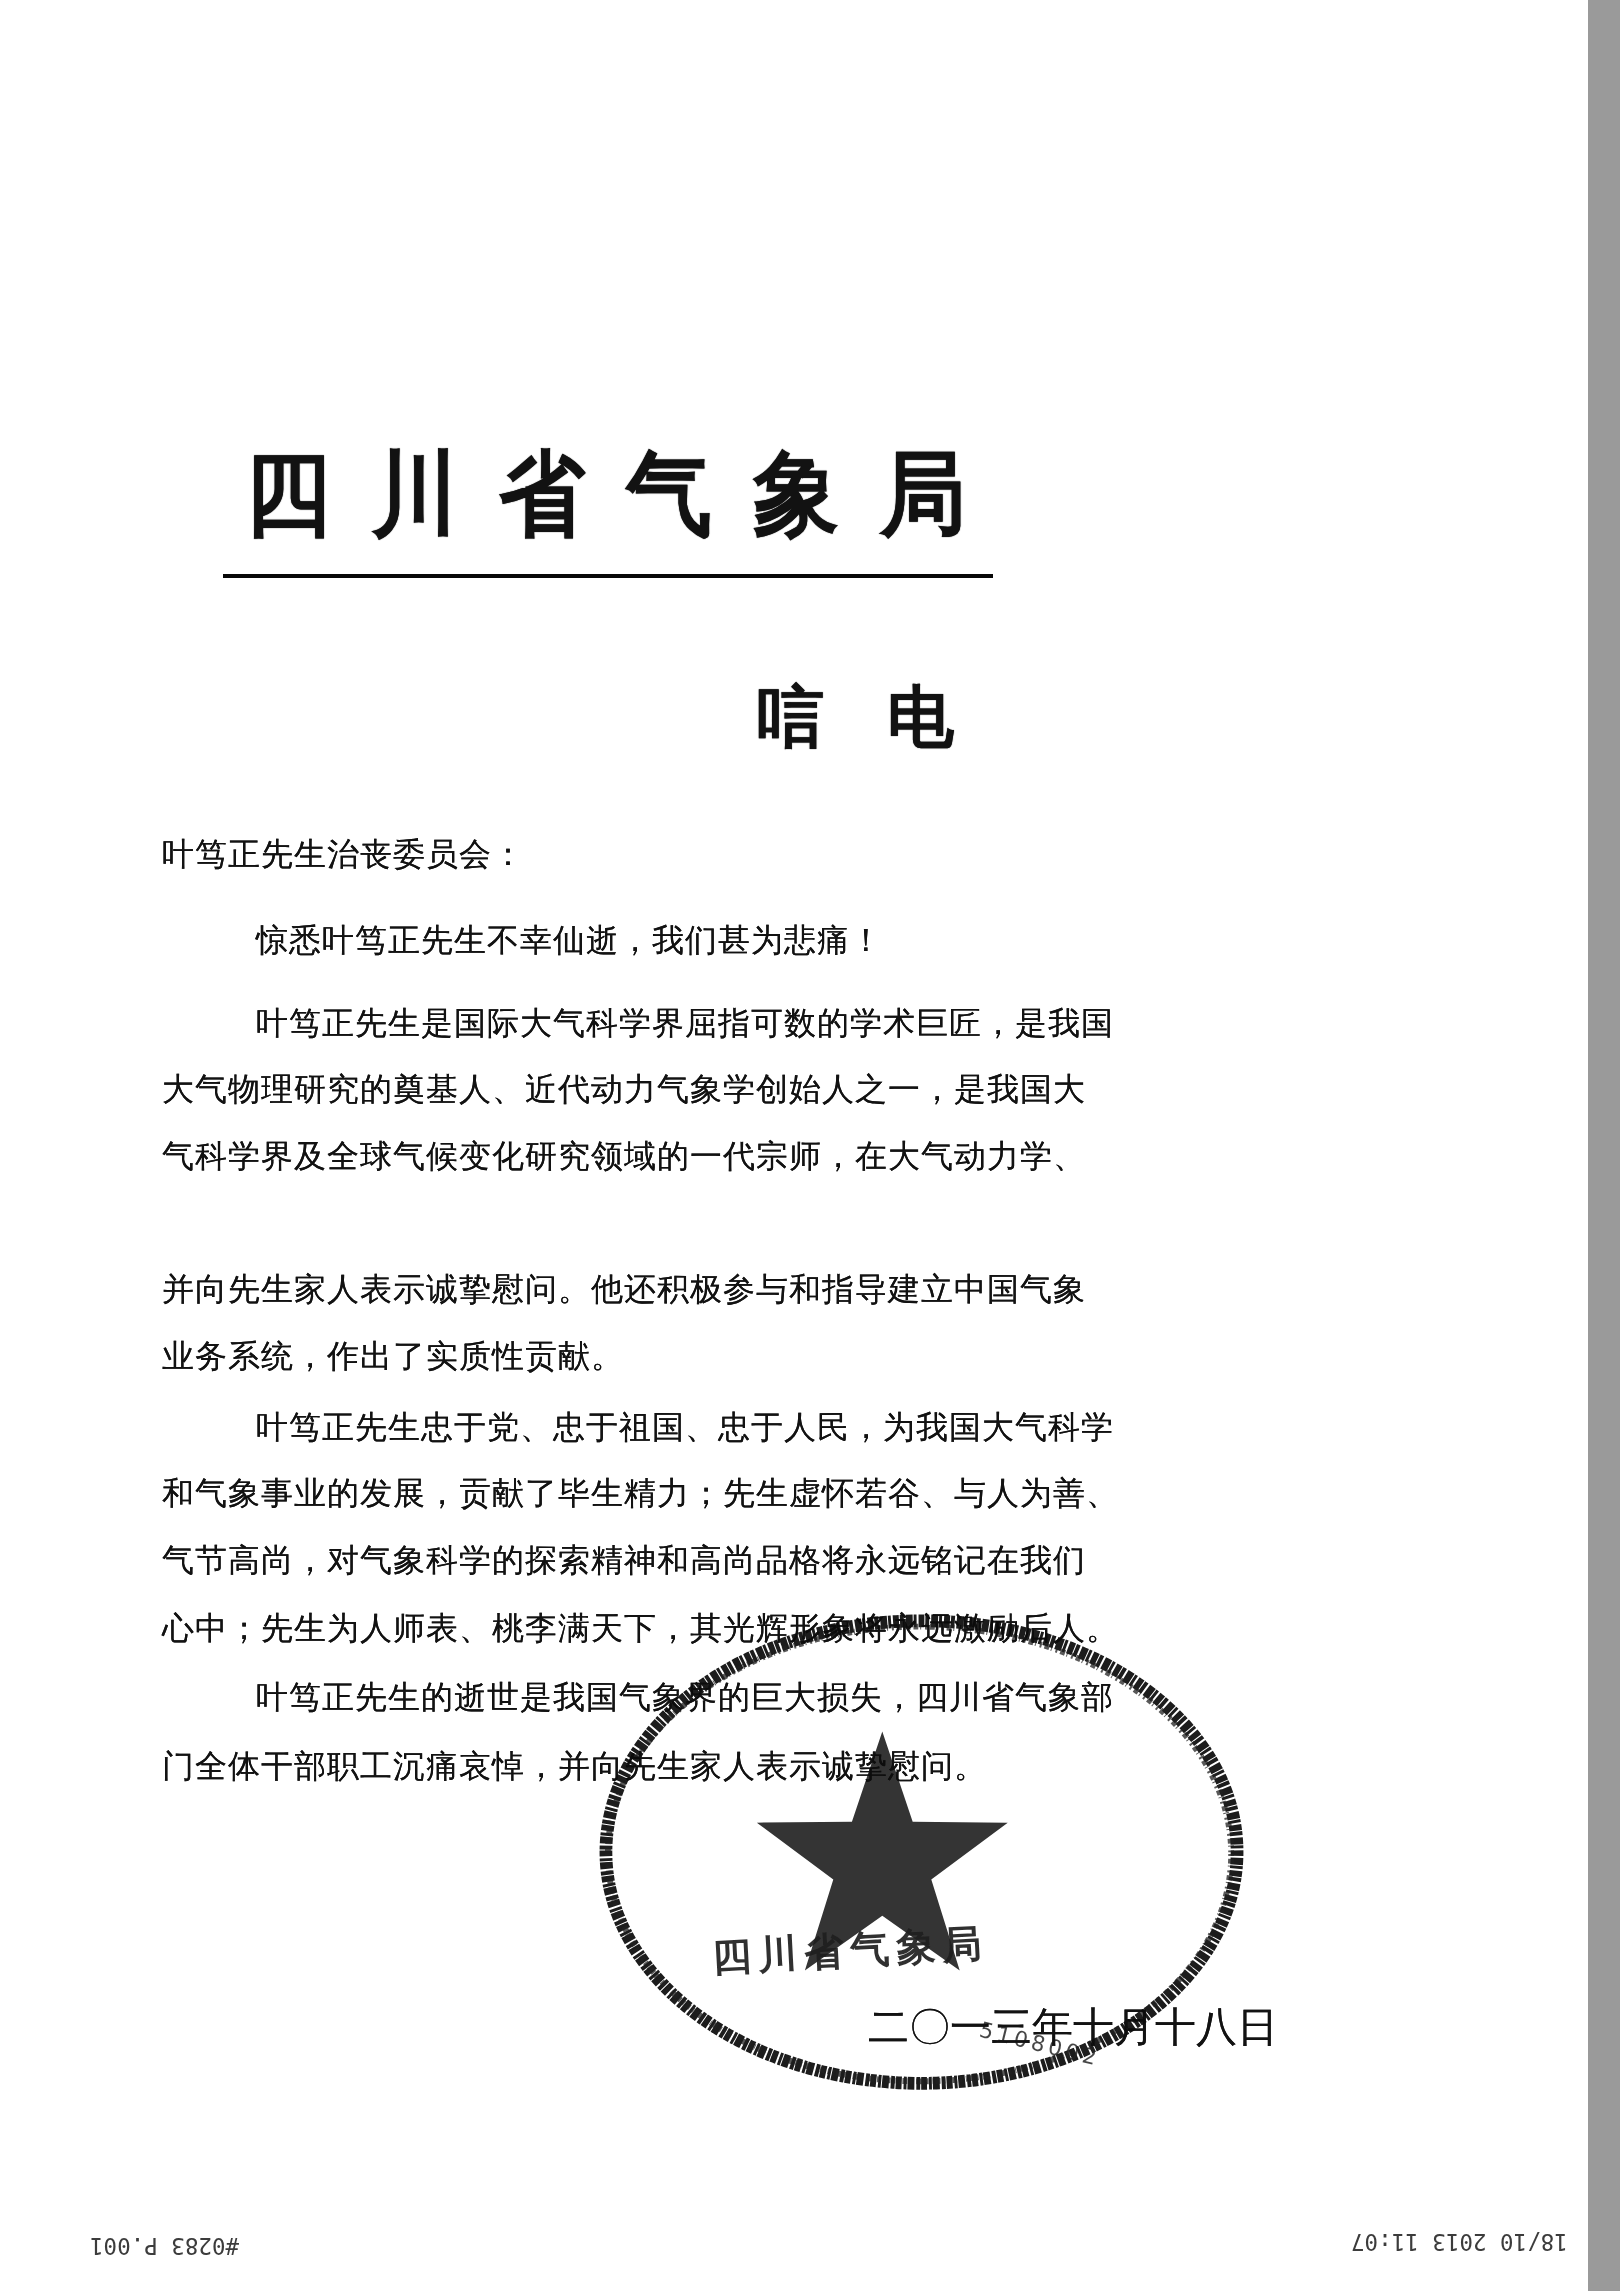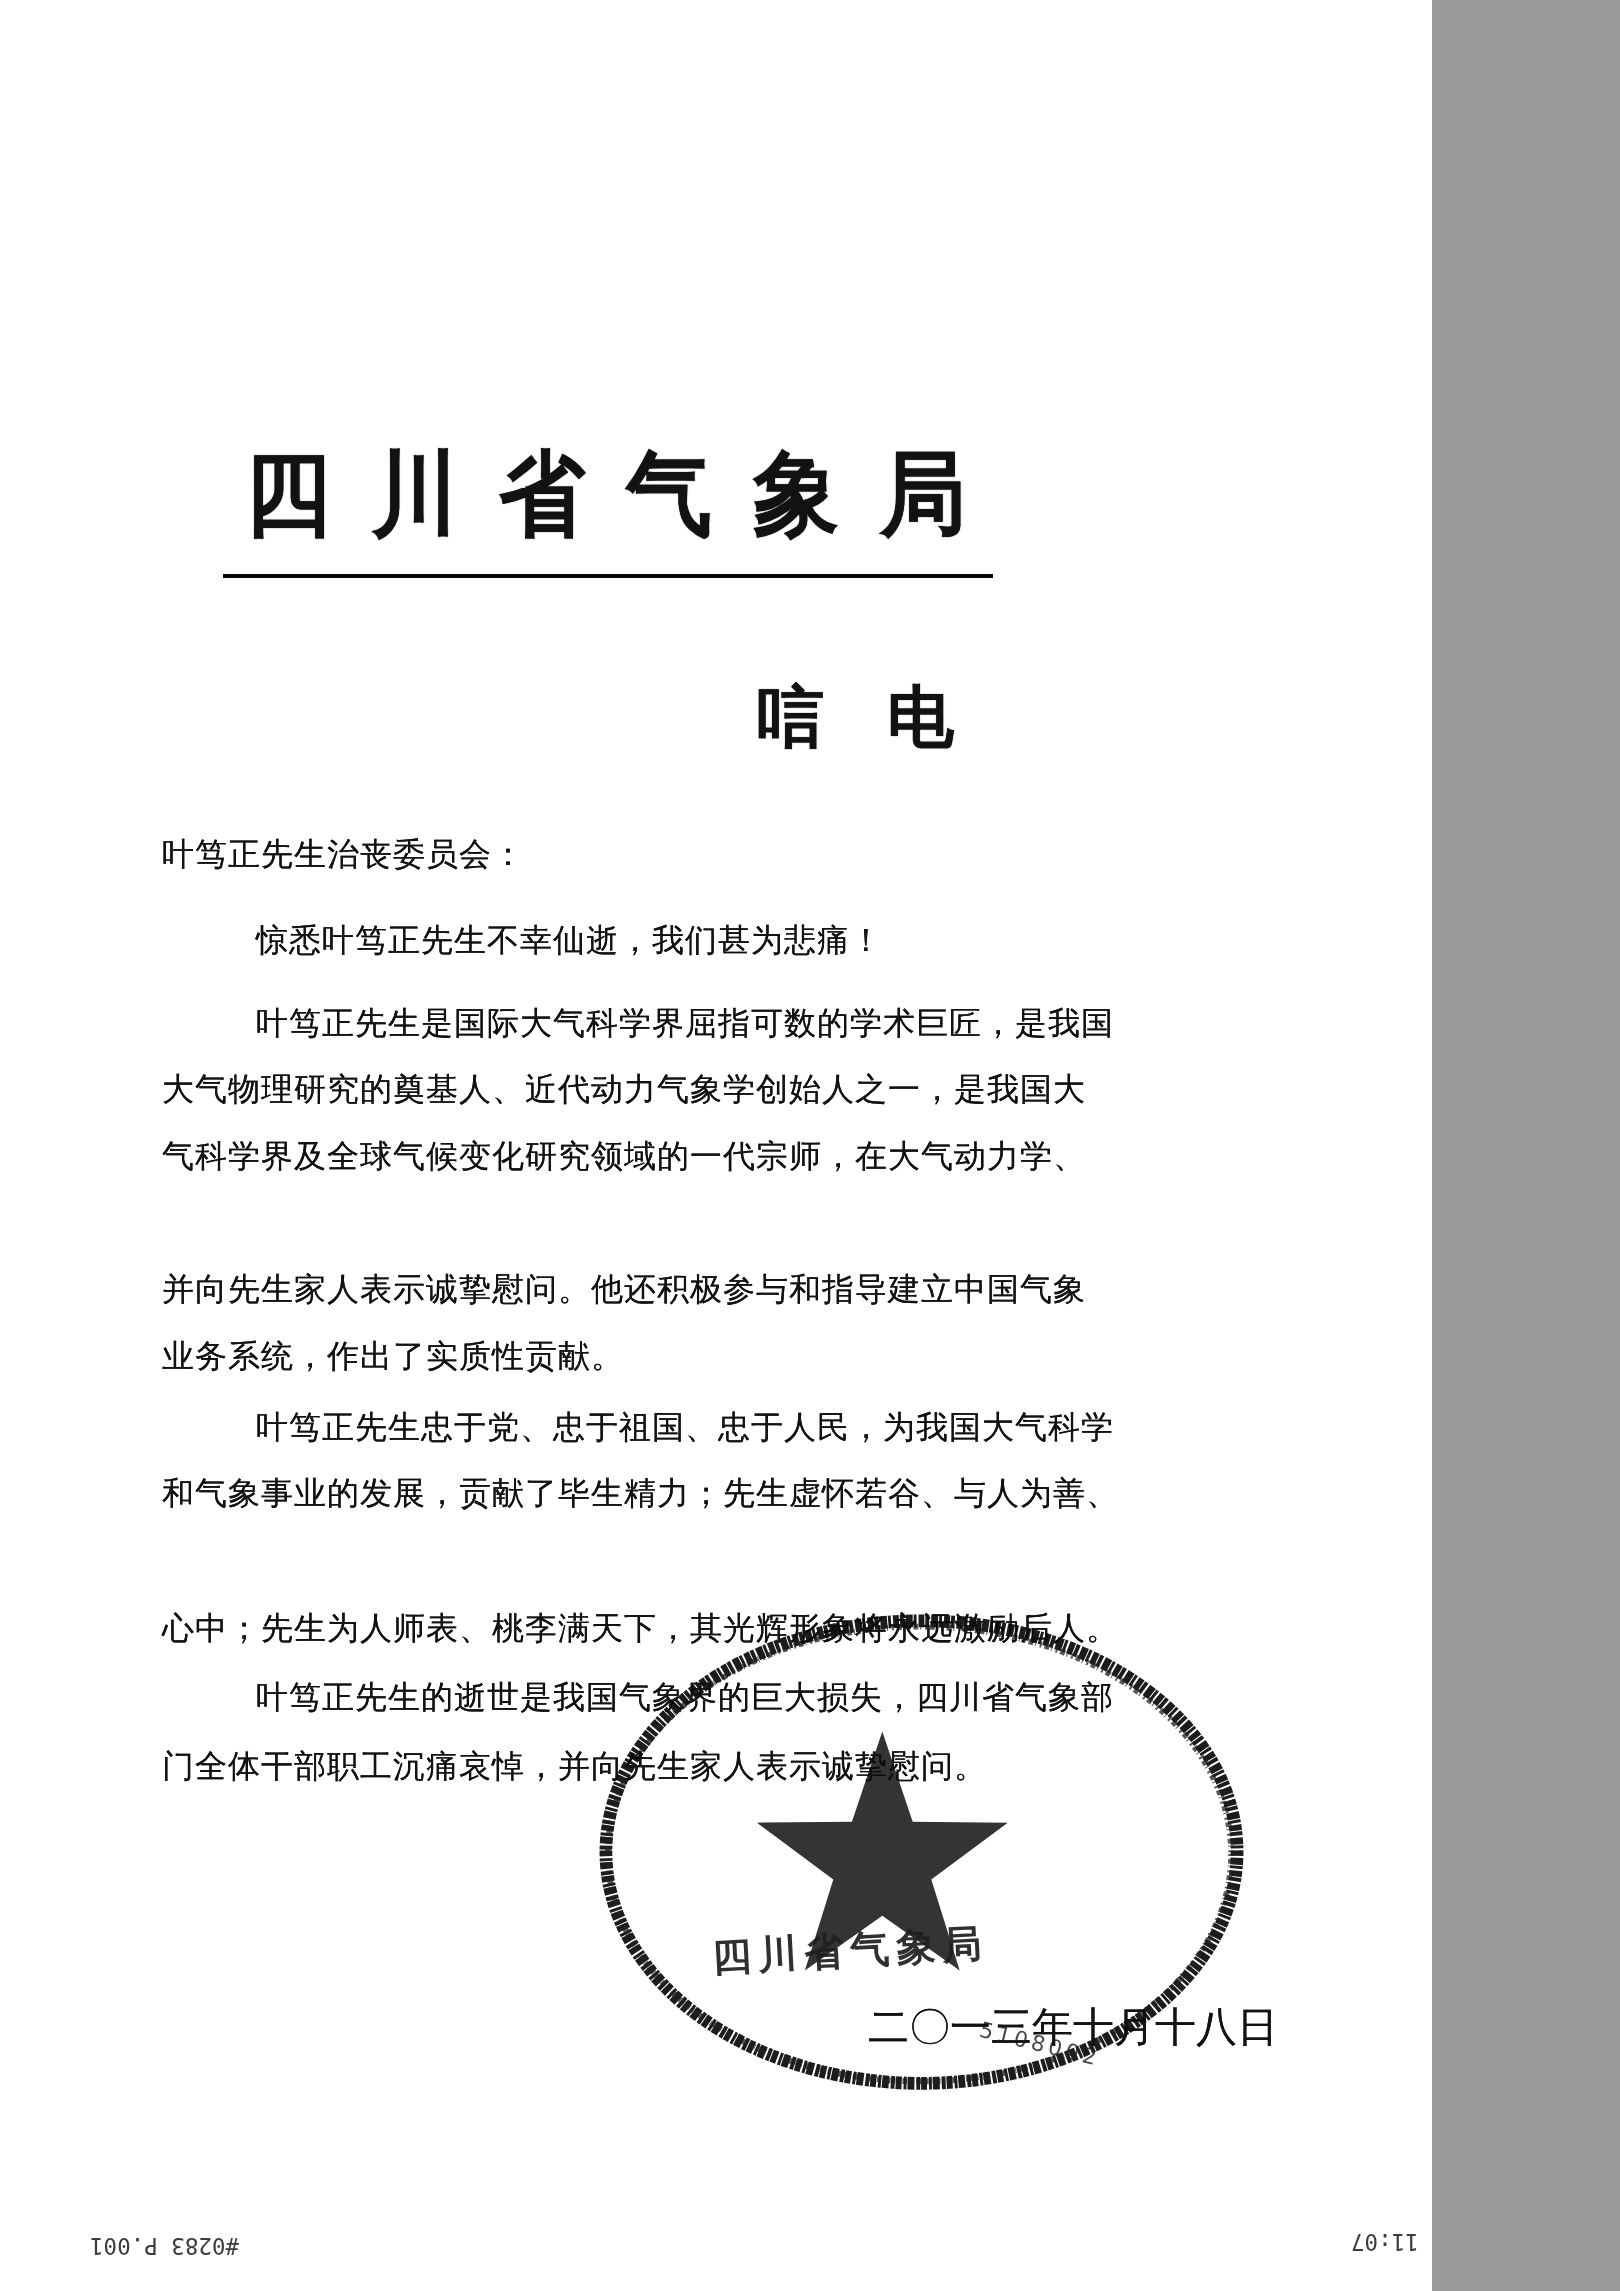--- a/index.html
+++ b/index.html
@@ -1,18 +1,18 @@
 <!DOCTYPE html>
 <html><head>
 <meta charset="utf-8">
 <style>
   html,body{margin:0;padding:0;background:#9a9a9a;}
   .page{
     position:relative;
-    width:1432px;height:2292px;
+    width:1588px;height:2292px;
     background:#ffffff;
     font-family:"DejaVu Serif", serif;
     color:#121212;
     overflow:hidden;
   }
   .org-title{
     position:absolute;left:245px;top:437px;
     font-size:86px;font-weight:bold;
     letter-spacing:41px;white-space:nowrap;
     transform:scaleY(1.08);
@@ -68,20 +68,21 @@
 
   <div class="line" style="top:833px">叶笃正先生治丧委员会：</div>
   <div class="line indent" style="top:919px">惊悉叶笃正先生不幸仙逝，我们甚为悲痛！</div>
   <div class="line indent" style="top:1002px">叶笃正先生是国际大气科学界屈指可数的学术巨匠，是我国</div>
   <div class="line" style="top:1068px">大气物理研究的奠基人、近代动力气象学创始人之一，是我国大</div>
   <div class="line" style="top:1135px">气科学界及全球气候变化研究领域的一代宗师，在大气动力学、</div>
   <div class="line" style="top:1268px">并向先生家人表示诚挚慰问。他还积极参与和指导建立中国气象</div>
   <div class="line" style="top:1335px">业务系统，作出了实质性贡献。</div>
   <div class="line" style="top:1472px">和气象事业的发展，贡献了毕生精力；先生虚怀若谷、与人为善、</div>
   <div class="line indent" style="top:1406px">叶笃正先生忠于党、忠于祖国、忠于人民，为我国大气科学</div>
+  <div class="line" style="top:1539px">气节高尚，对气象科学的探索精神和高尚品格将永远铭记在我们</div>
   <div class="line" style="top:1607px">心中；先生为人师表、桃李满天下，其光辉形象将永远激励后人。</div>
   <div class="line indent" style="top:1676px">叶笃正先生的逝世是我国气象界的巨大损失，四川省气象部</div>
   <div class="line" style="top:1745px">门全体干部职工沉痛哀悼，并向先生家人表示诚挚慰问。</div>
 
   <div class="date-line">二〇一三年十月十八日</div>
 
   <svg class="seal" viewBox="0 0 680 500" xmlns="http://www.w3.org/2000/svg">
 
     <ellipse cx="340" cy="248" rx="322" ry="236" fill="none" stroke="#0b0b0b" stroke-width="13" stroke-dasharray="4 2 7 1 3 2 6 1"></ellipse>
     <ellipse cx="338" cy="250" rx="318" ry="232" fill="none" stroke="#111" stroke-width="6" stroke-dasharray="2 3 5 2 1 4" opacity="0.75"></ellipse>

